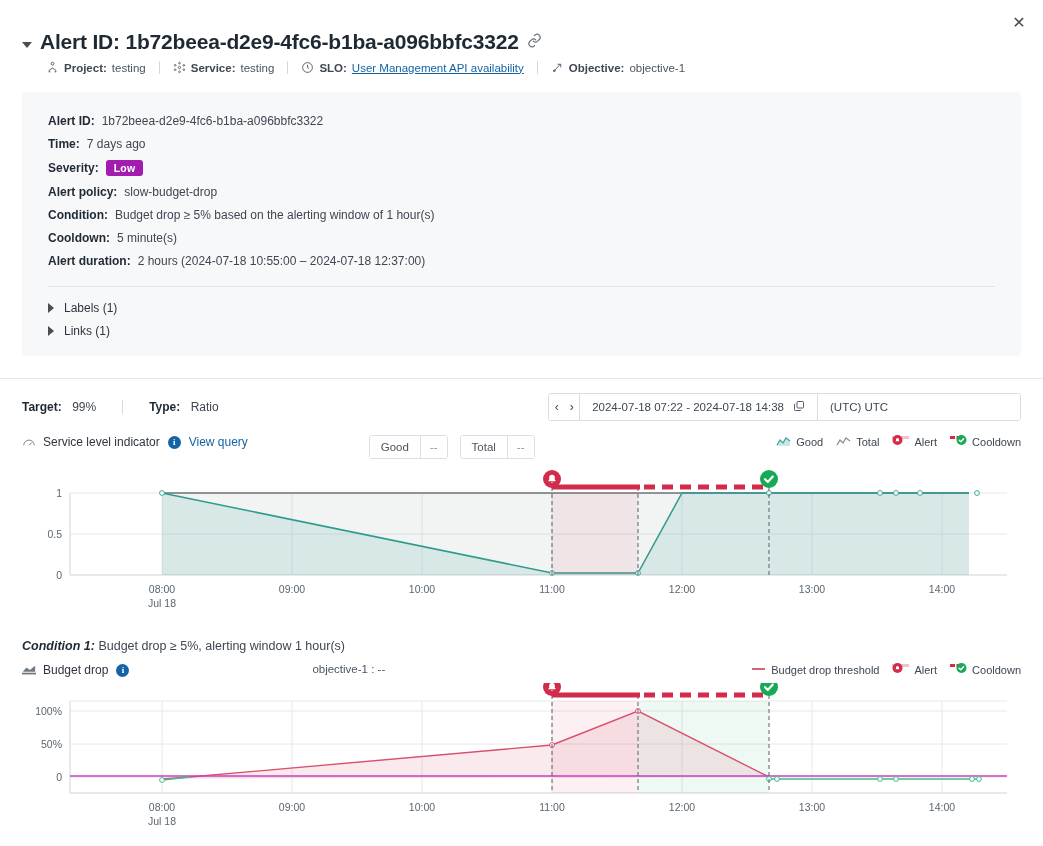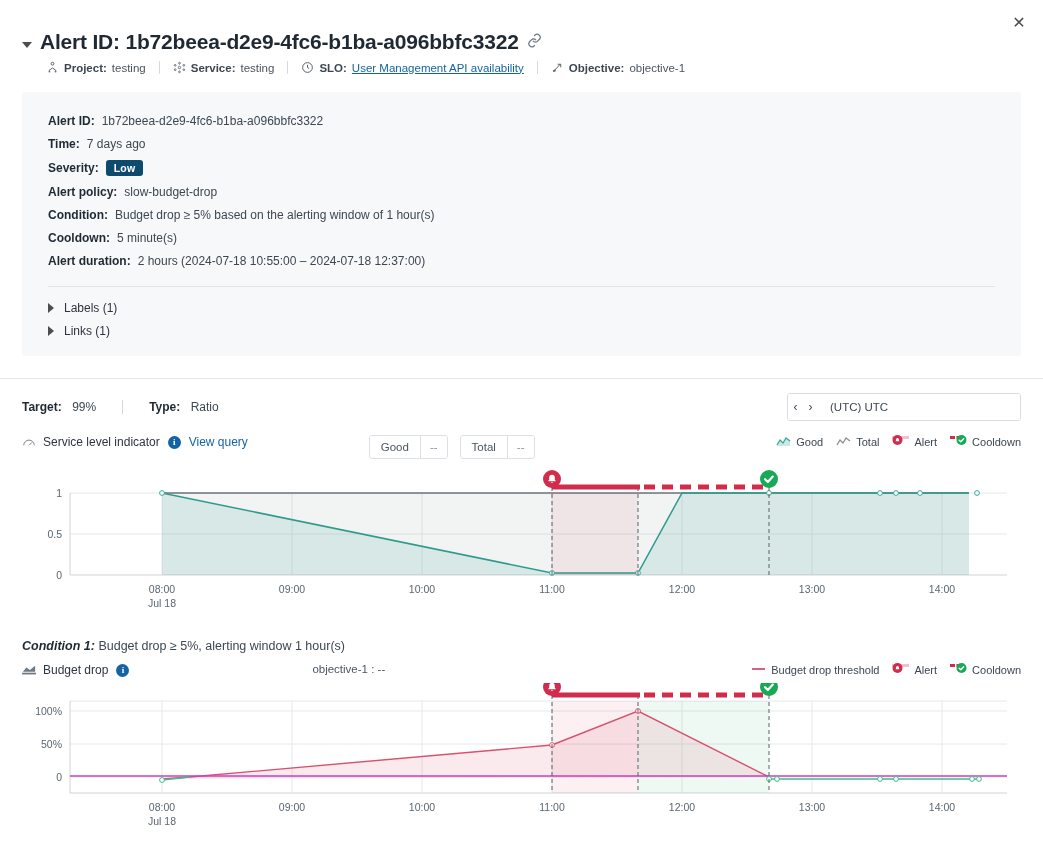--- a/index.html
+++ b/index.html
@@ -36,21 +36,21 @@
   .mi svg{display:block;}
   
   .card{
     margin:18px 22px 0 22px;background:#f7f8f9;border-radius:3px;
     padding:22px 26px 18px 26px;
   }
   .drow{display:flex;align-items:center;margin-bottom:9px;font-size:12px;}
   .dkey{font-weight:700;color:#1f2933;margin-right:7px;}
   .dval{color:#3d4752;}
   .sev-badge{
-    background:#0c4a6e;color:#fff;font-size:10.5px;font-weight:700;
+    background:#a21caf;color:#fff;font-size:10.5px;font-weight:700;
     padding:2px 8px;border-radius:3px;display:inline-block;letter-spacing:.2px;
   }
   .card-divider{height:1px;background:#e2e5e8;margin:18px 0 14px 0;}
   .expander{display:flex;align-items:center;gap:10px;margin:0 0 9px 0;cursor:pointer;font-size:12px;color:#2e3440;}
   .chev-right{
     width:0;height:0;border-top:5px solid transparent;border-bottom:5px solid transparent;
     border-left:6px solid #4d4d4d;flex:0 0 auto;
   }
   
   .rule{height:1px;background:#e4e7ea;margin:22px 0 0 0;}
@@ -214,20 +214,29 @@
     </div>
     <div class="tb-sep"></div>
     <div class="tb-item second">
       <span class="dkey">Type:</span>
       <span class="dval">Ratio</span>
     </div>
   </div>
   <div class="tbar-right">
     <div class="nav-btn">‹</div>
     <div class="nav-btn">›</div>
+    <div class="range-box">
+      <span class="range-txt">2024-07-18 07:22 - 2024-07-18 14:38</span>
+      <span class="copy-ic">
+        <svg width="12" height="12" viewBox="0 0 24 24" fill="none" stroke="currentColor" stroke-width="2">
+            <rect x="8" y="3" width="13" height="13" rx="1.5"></rect>
+            <path d="M16 19.5a1.5 1.5 0 0 1-1.5 1.5H4.5A1.5 1.5 0 0 1 3 19.5V9a1.5 1.5 0 0 1 1.5-1.5"></path>
+          </svg>
+      </span>
+    </div>
     <div class="tz-box">
       <span class="tz-txt">(UTC) UTC</span>
     </div>
   </div>
 </div>
 
 <div class="chart-head">
   <div class="ch-left">
     <span class="mi">
       <svg width="14" height="14" viewBox="0 0 24 24" fill="none" stroke="#7b858e" stroke-width="1.7">

